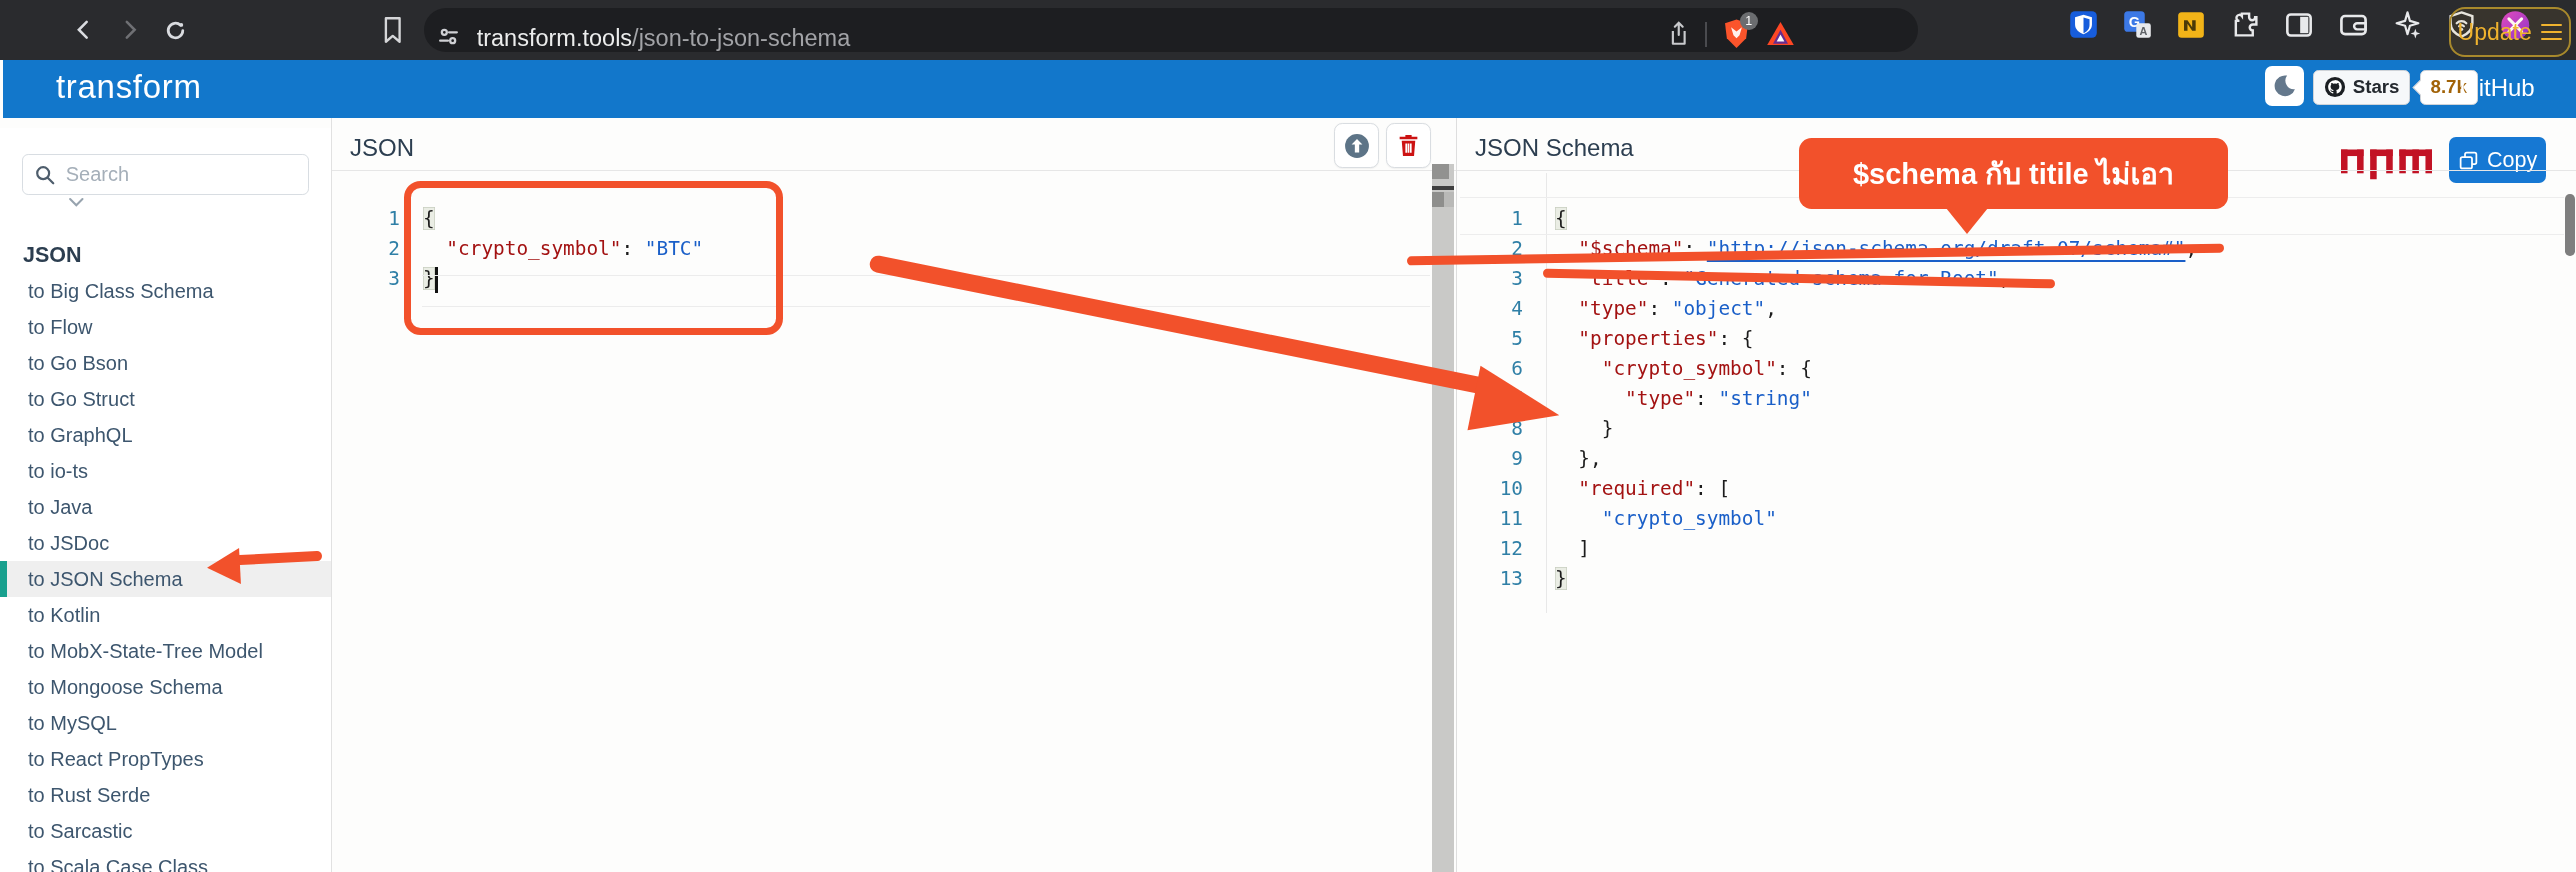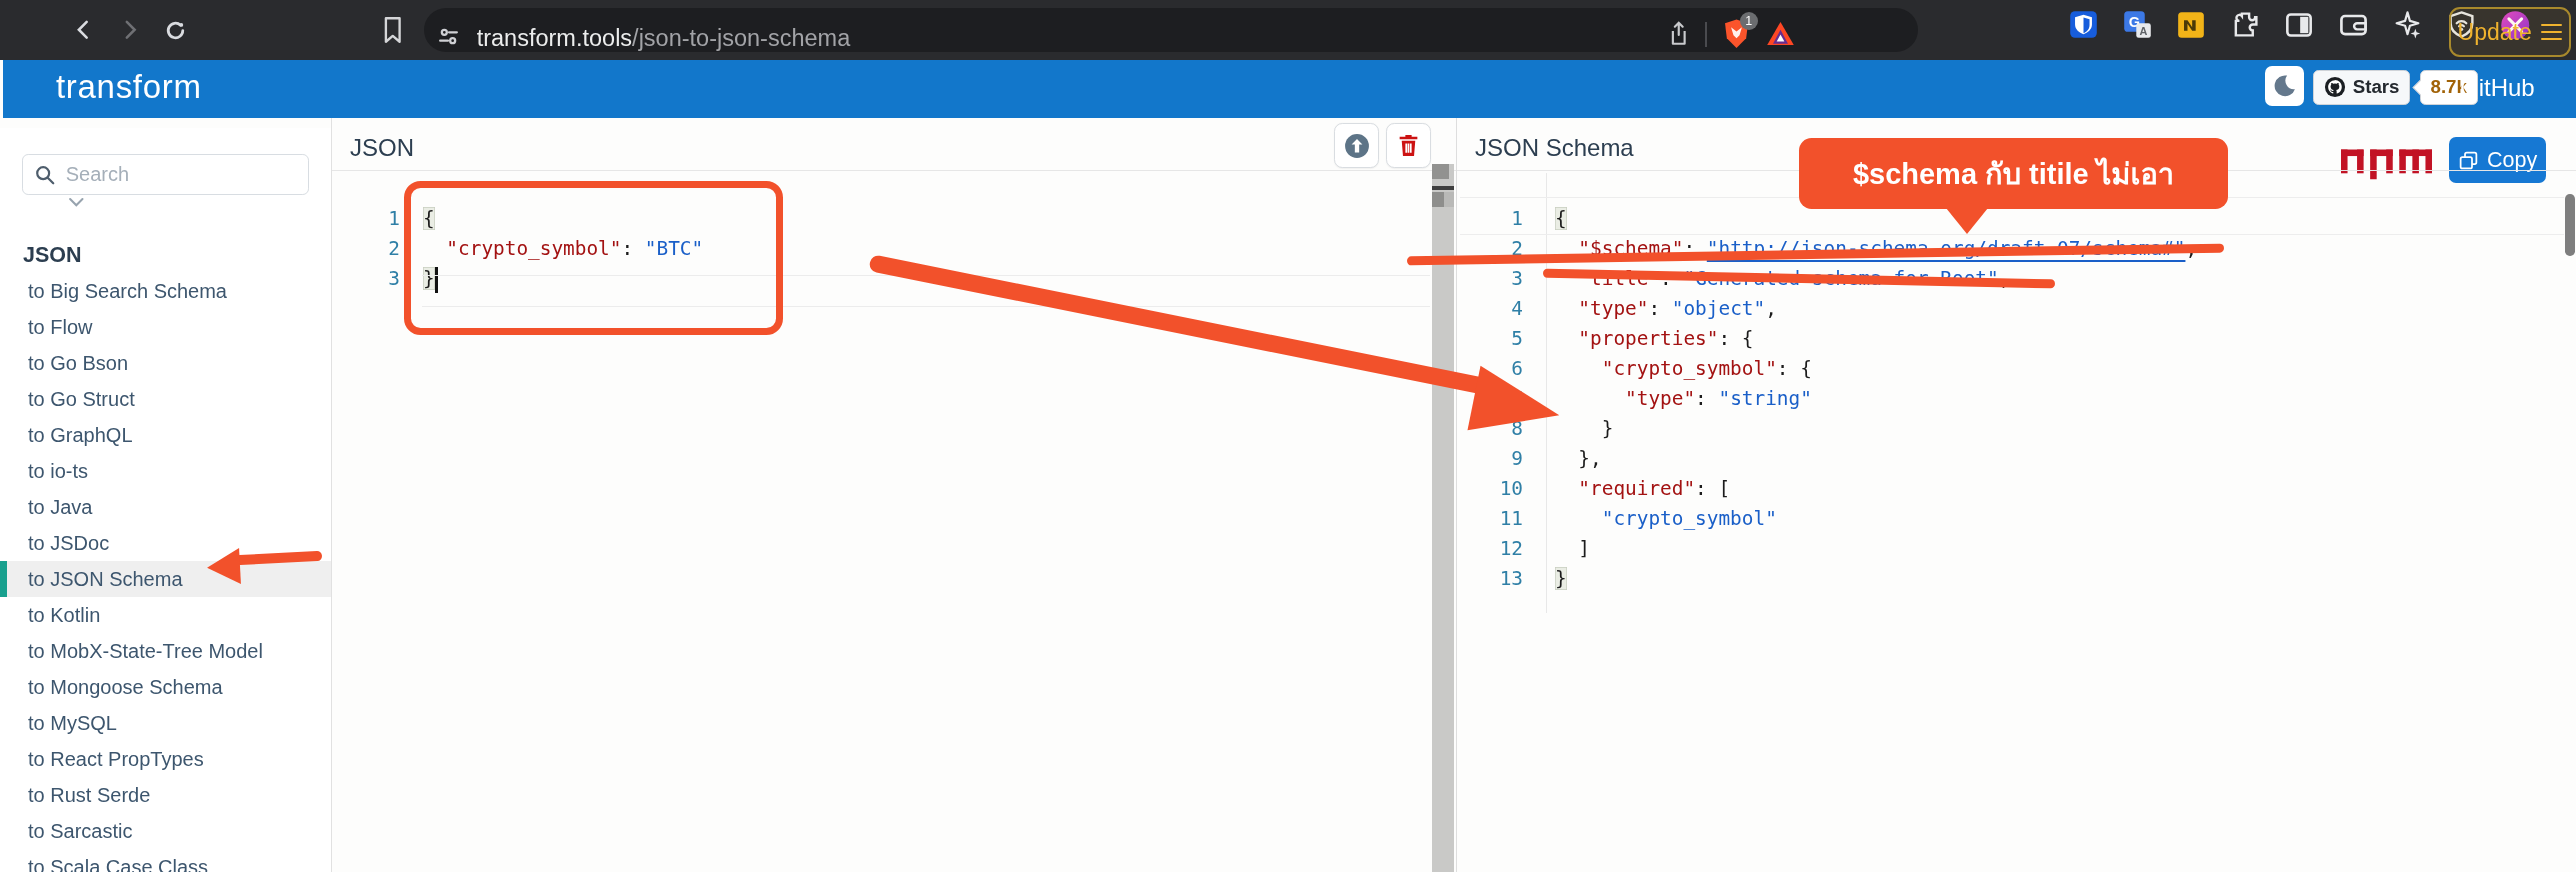--- a/index.html
+++ b/index.html
@@ -11,21 +11,21 @@
   #chrome{left:0;top:0;width:2576px;height:60px;background:#2a2b2e;}
   #chrome .navbtn{position:absolute;top:12.5px;width:35px;height:35px;display:flex;
                   align-items:center;justify-content:center;}
   #urlbar{position:absolute;left:424px;top:7.6px;width:1494px;height:44px;
           background:#1d1e21;border-radius:22px;display:flex;align-items:flex-end;}
   #url-text{font-size:23.5px;margin-left:12.5px;white-space:nowrap;}
   #url-text .host{color:#eceded;} #url-text .path{color:#a2a3a7;}
   .chrome-right{position:absolute;top:9.7px;display:flex;align-items:center;gap:23.5px;}
   .ext{width:30.5px;height:30.5px;display:flex;align-items:center;justify-content:center;}
   #update-btn{position:absolute;left:2449px;top:7px;width:118px;height:46px;
-      border:2.1px solid #a8892c;border-radius:11px;background:rgba(240,179,46,.07);
+      border:2.1px solid #a8892c;border-radius:16px;background:rgba(240,179,46,.07);
       color:#f0b32e;font-size:23px;display:flex;align-items:center;justify-content:center;gap:9.7px;}
   .hamb{display:inline-block;width:21px;}
   .hamb i{display:block;height:2.8px;background:#f0b32e;margin:4.2px 0;border-radius:1.4px;}
 
   
   #site-header{left:3px;top:60px;width:2576px;height:58px;background:#1277cb;}
   #logo{position:absolute;left:53px;top:8.3px;color:#fff;font-size:33px;font-weight:200;
         letter-spacing:0.7px;font-family:"Liberation Sans",sans-serif;}
   #moon-btn{position:absolute;left:2262px;top:5.5px;width:39px;height:40px;background:#fff;
         border-radius:7px;display:flex;align-items:center;justify-content:center;}
@@ -279,21 +279,21 @@
       </span>
       <span id="search-placeholder">Search</span>
     </div>
     <span id="side-chevron">
       <svg width="16.6" height="11" viewBox="0 0 24 16">
           <path d="M3 3 L12 12 L21 3" fill="none" stroke="#97a3ae" stroke-width="3" stroke-linecap="round"></path>
         </svg>
     </span>
     <div id="section-json">JSON</div>
     <div id="side-list">
-        <div class="side-item">to Big Search Schema</div>
+        <div class="side-item">to Big Class Schema</div>
         <div class="side-item">to Flow</div>
         <div class="side-item">to Go Bson</div>
         <div class="side-item">to Go Struct</div>
         <div class="side-item">to GraphQL</div>
         <div class="side-item">to io-ts</div>
         <div class="side-item">to Java</div>
         <div class="side-item">to JSDoc</div>
         <div class="side-item active">to JSON Schema</div>
         <div class="side-item">to Kotlin</div>
         <div class="side-item">to MobX-State-Tree Model</div>

